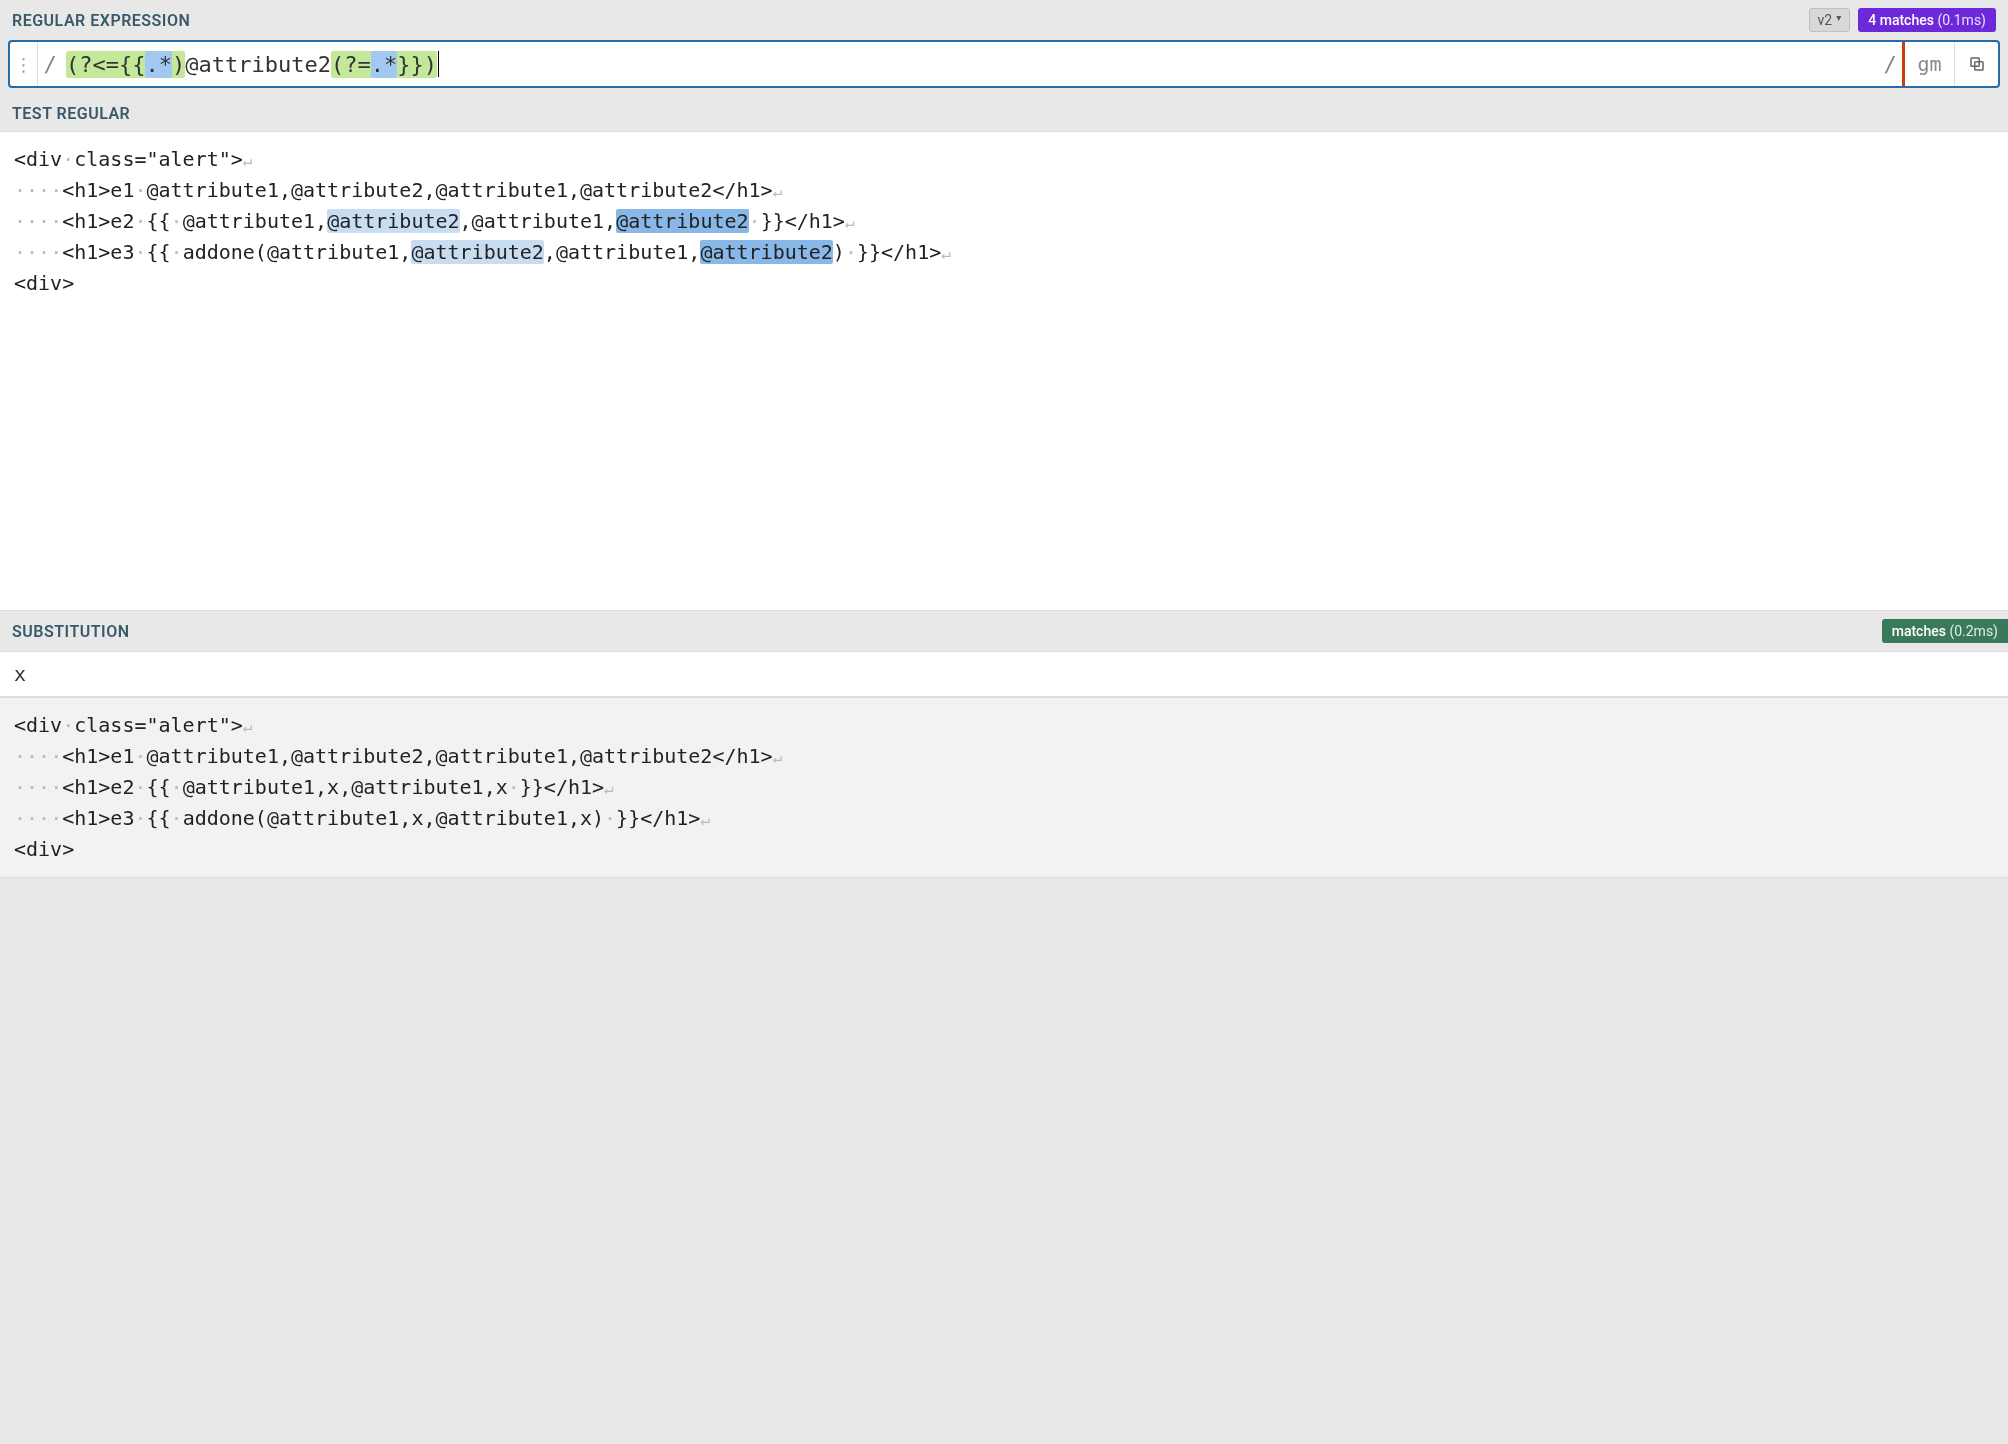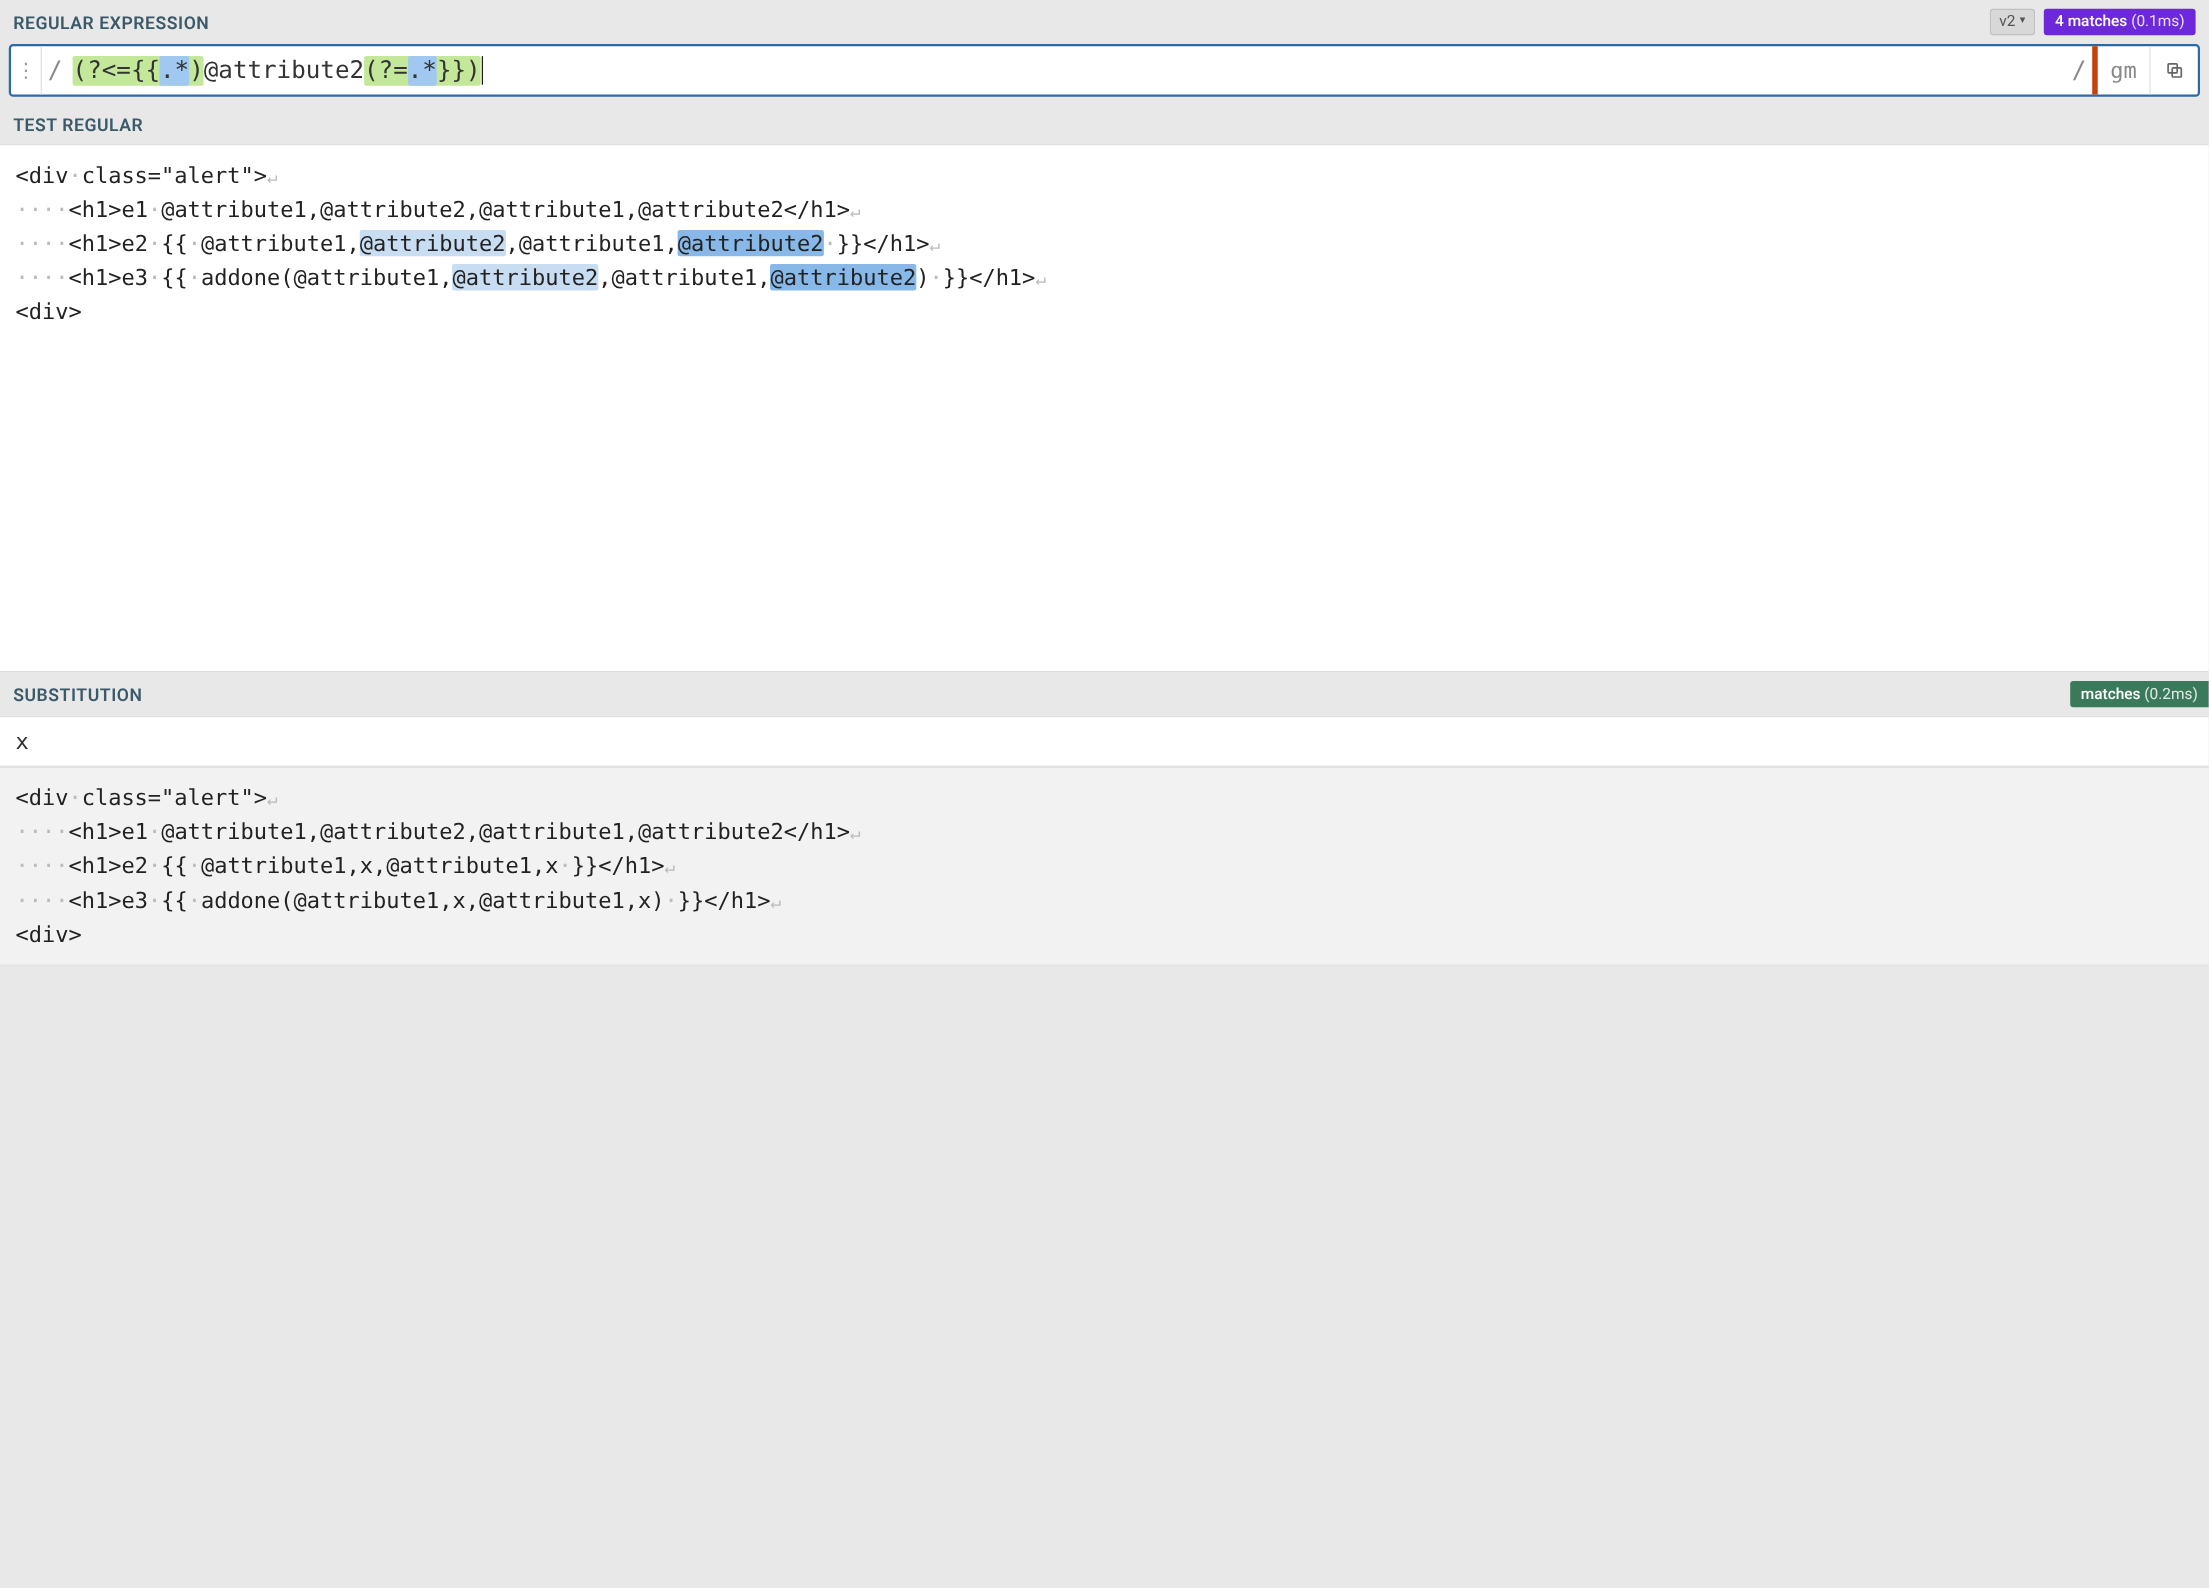--- a/index.html
+++ b/index.html
@@ -91,21 +91,21 @@
   margin-left: 1px;
 }
 .regex-flags {
   width: 52px;
   display: flex;
   align-items: center;
   justify-content: center;
   font-family: "Menlo","Consolas",monospace;
   font-size: 20px;
   color: #888;
-  border-left: 5px solid #c2410c;
+  border-left: 3px solid #c2410c;
 }
 .regex-copy {
   width: 44px;
   display: flex;
   align-items: center;
   justify-content: center;
   border-left: 1px solid #ddd;
   color: #666;
 }
 .code-area {

